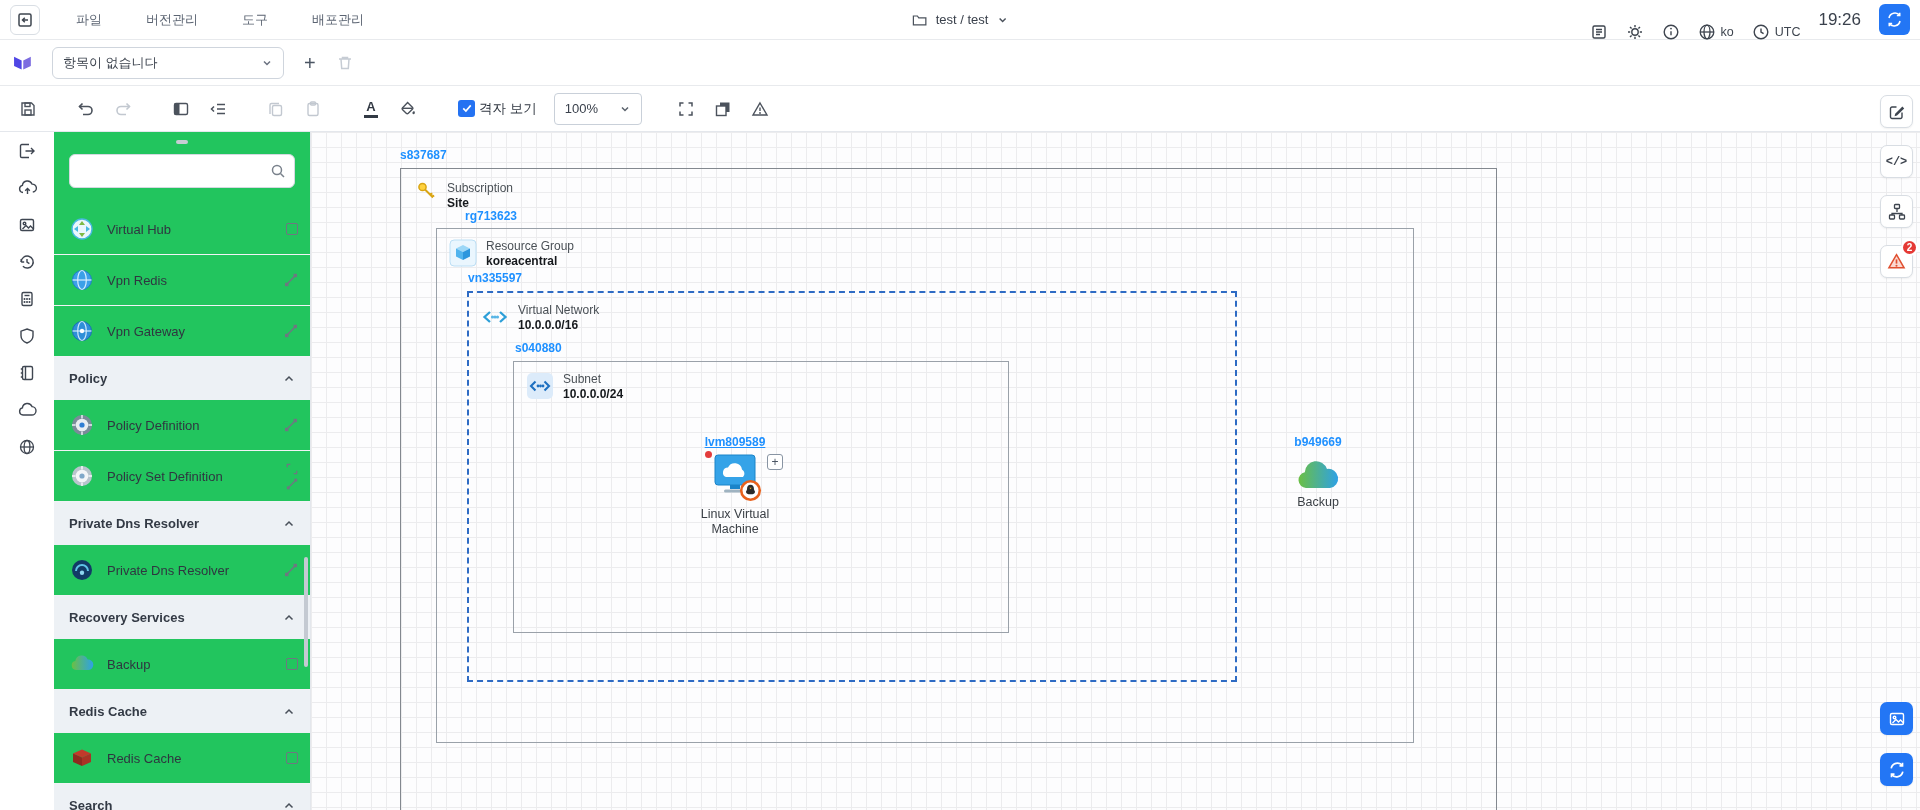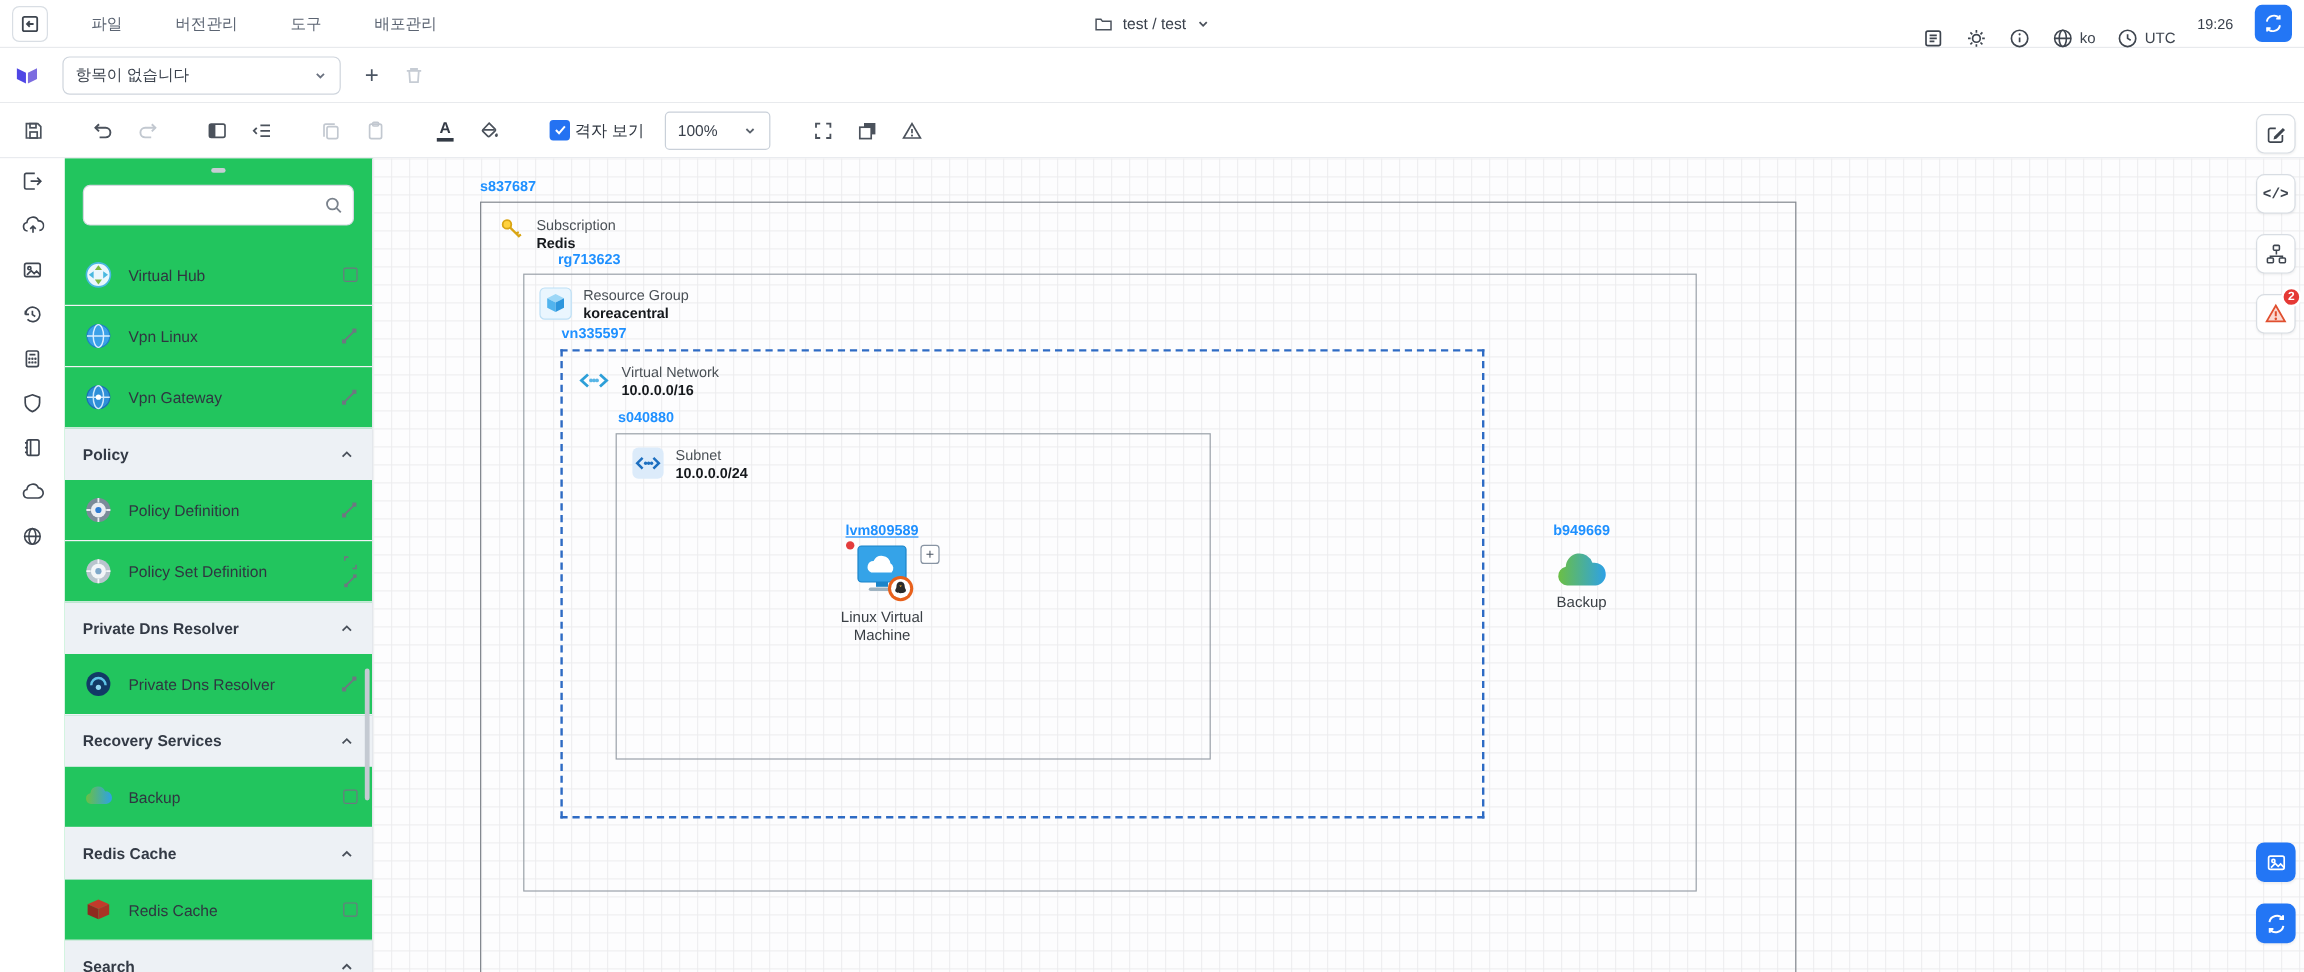--- a/index.html
+++ b/index.html
@@ -12,21 +12,21 @@
   
   .topbar { height:40px; display:flex; align-items:center; padding:0 10px; border-bottom:1px solid #e8eaed; position:relative; background:#fff; }
   .tb-iconbtn { width:30px; height:30px; border:1px solid #d9dee4; border-radius:6px; display:flex; align-items:center; justify-content:center; color:#3e454f; }
   .menus { display:flex; gap:44px; margin-left:36px; }
   .menu-item { font-size:13px; color:#5b6472; cursor:pointer; }
   .proj { position:absolute; left:50%; transform:translateX(-50%); display:flex; align-items:center; gap:8px; cursor:pointer; }
   .proj span { font-size:13px; color:#3a4td; color:#3a414c; }
   .tb-right { margin-left:auto; display:flex; align-items:center; gap:18px; }
   .tb-ic { color:#3e454f; display:flex; align-items:center; gap:5px;margin-top:24px; }
   .tb-ic .sm { font-size:12.5px; color:#3e454f; }
-  .tb-time { font-size:12px; color:#3a414c; }
+  .tb-time { font-size:17px; color:#3a414c; }
   .blue-sq { width:31px; height:31px; border-radius:6px; background:#2376f5; display:flex; align-items:center; justify-content:center; }
 
   
   .itembar { height:46px; display:flex; align-items:center; padding:0 12px; gap:16px; border-bottom:1px solid #e8eaed; background:#fff; }
   .logo { width:24px; height:24px; display:flex; align-items:center; }
   .item-select { width:232px; height:32px; border:1px solid #cfd5dd; border-radius:6px; display:flex; align-items:center; justify-content:space-between; padding:0 10px; cursor:pointer; }
   .item-select span { font-size:13px; color:#3a414c; }
   .plus-btn { font-size:20px; color:#4b5563; line-height:20px; padding:0 4px; }
   .trash-btn { color:#c6ccd4; }
 
@@ -378,21 +378,21 @@
         </div>
 
         <div class="srow">
           <span class="ricon">
               <svg width="26" height="26" viewBox="0 0 26 26">
                 <circle cx="13" cy="13" r="9.5" fill="#3ba0e8" stroke="#1f7ec6"></circle>
                 <ellipse cx="13" cy="13" rx="4.3" ry="9.5" fill="none" stroke="#d9efff" stroke-width="1.2"></ellipse>
                 <path d="M3.5 13h19" stroke="#d9efff" stroke-width="1.2"></path>
               </svg>
             </span>
-          <span class="rlabel">Vpn Linux</span>
+          <span class="rlabel">Vpn Redis</span>
           <span class="ract">
               <svg width="14" height="14" viewBox="0 0 14 14">
                 <path d="M3.5 10.5 10.5 3.5" stroke="currentColor" stroke-width="1.5"></path>
                 <rect x="1" y="9.8" width="3.4" height="3.4" fill="currentColor"></rect>
                 <rect x="9.6" y="0.8" width="3.4" height="3.4" fill="currentColor"></rect>
               </svg>
             </span>
         </div>
 
         <div class="srow">
@@ -552,21 +552,21 @@
 
       <span class="nid" style="left:89px;top:16px">s837687</span>
       <div class="cbox box-sub">
         <div class="bhdr">
           <svg width="22" height="22" viewBox="0 0 22 22">
               <circle cx="6.5" cy="6" r="3.6" fill="#ffd23e" stroke="#d9a514" stroke-width="1.5"></circle>
               <path d="M9 8.5 17 16.5M14 13.5l2.4-1M16 15.5l2.2-.9" stroke="#d9a514" stroke-width="1.9" fill="none"></path>
             </svg>
           <div>
             <div class="bt">Subscription</div>
-            <div class="bst">Redis</div>
+            <div class="bst">Site</div>
           </div>
         </div>
       </div>
 
       <span class="nid" style="left:154px;top:77px">rg713623</span>
       <div class="cbox box-rg">
         <div class="bhdr">
           <svg width="28" height="28" viewBox="0 0 28 28">
               <rect x="1" y="1" width="26" height="26" rx="4" fill="#eaf6fe" stroke="#bcdff5"></rect>
               <path d="M14 6l7 3.5L14 13 7 9.5z" fill="#9bd7f7"></path>

